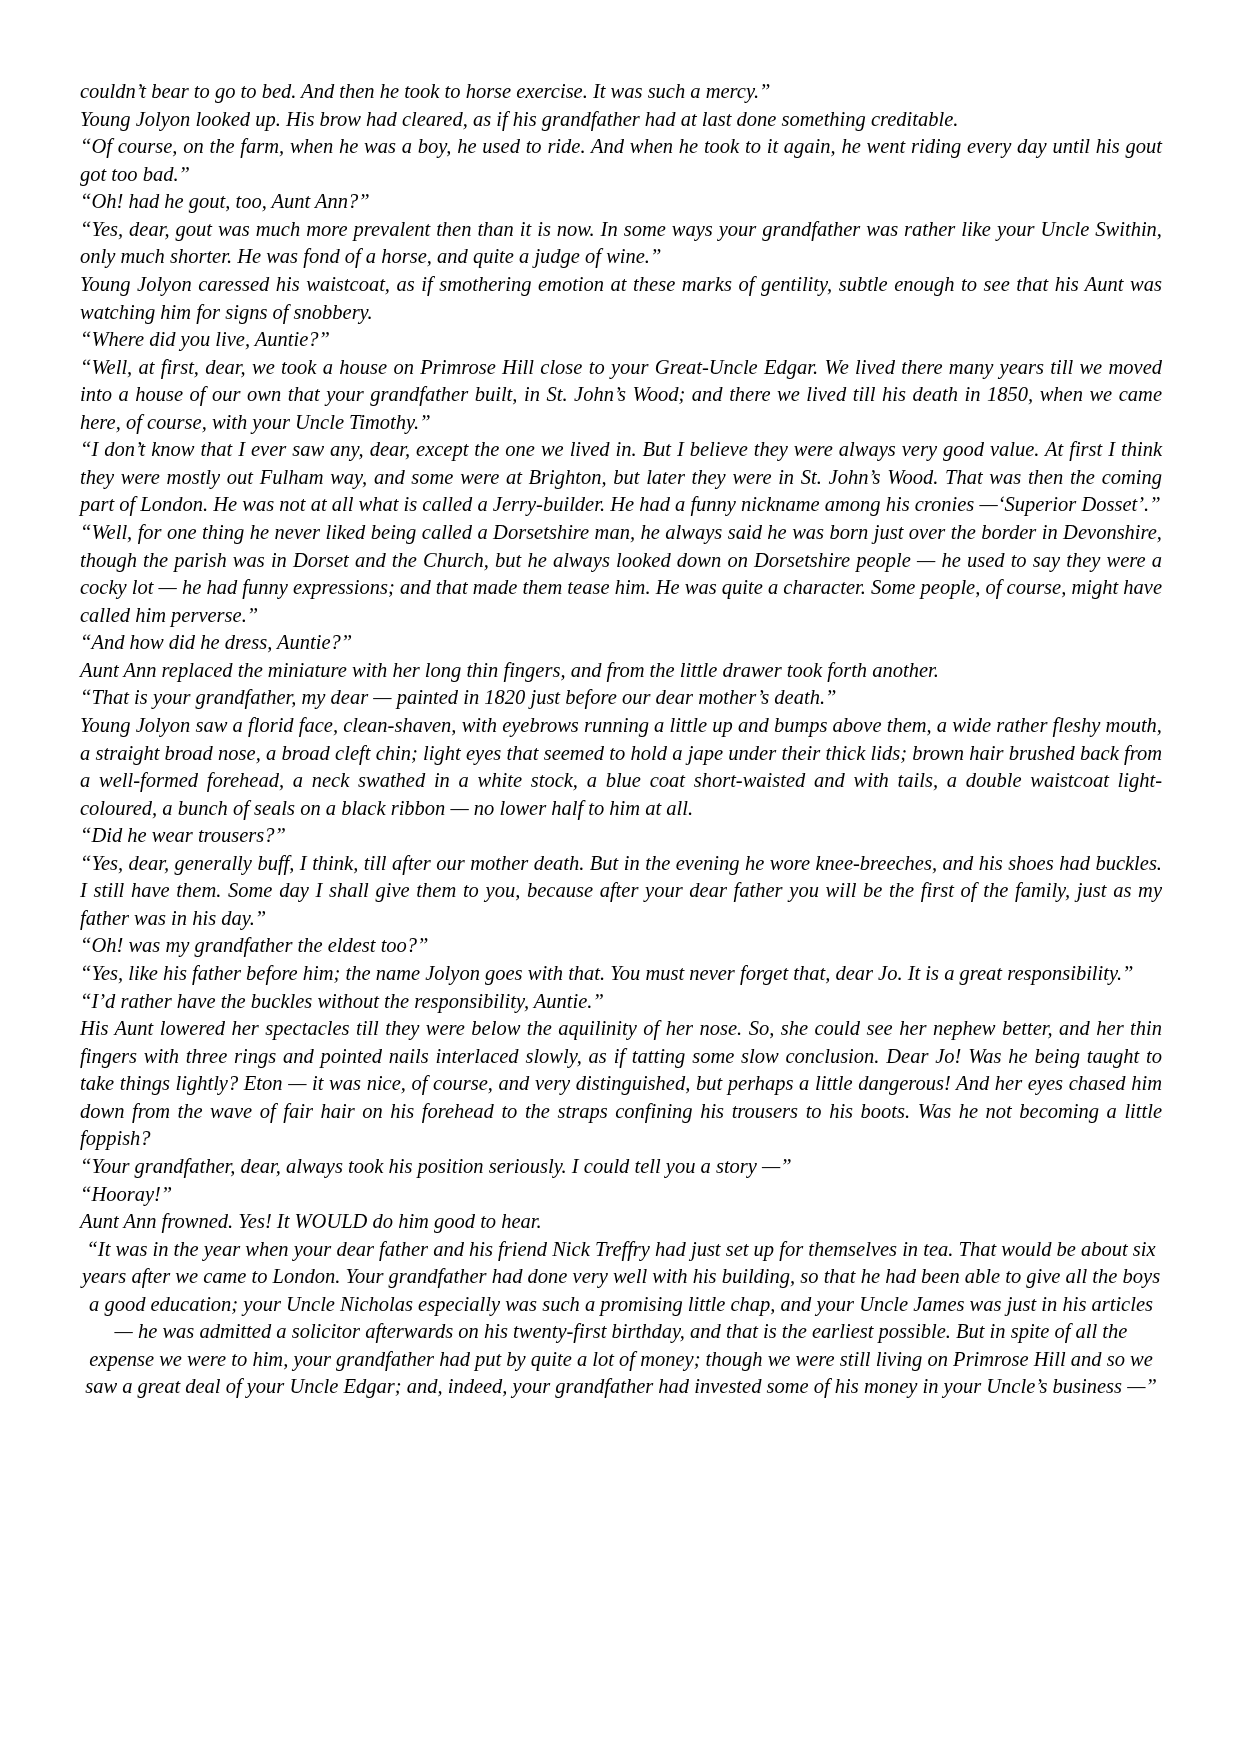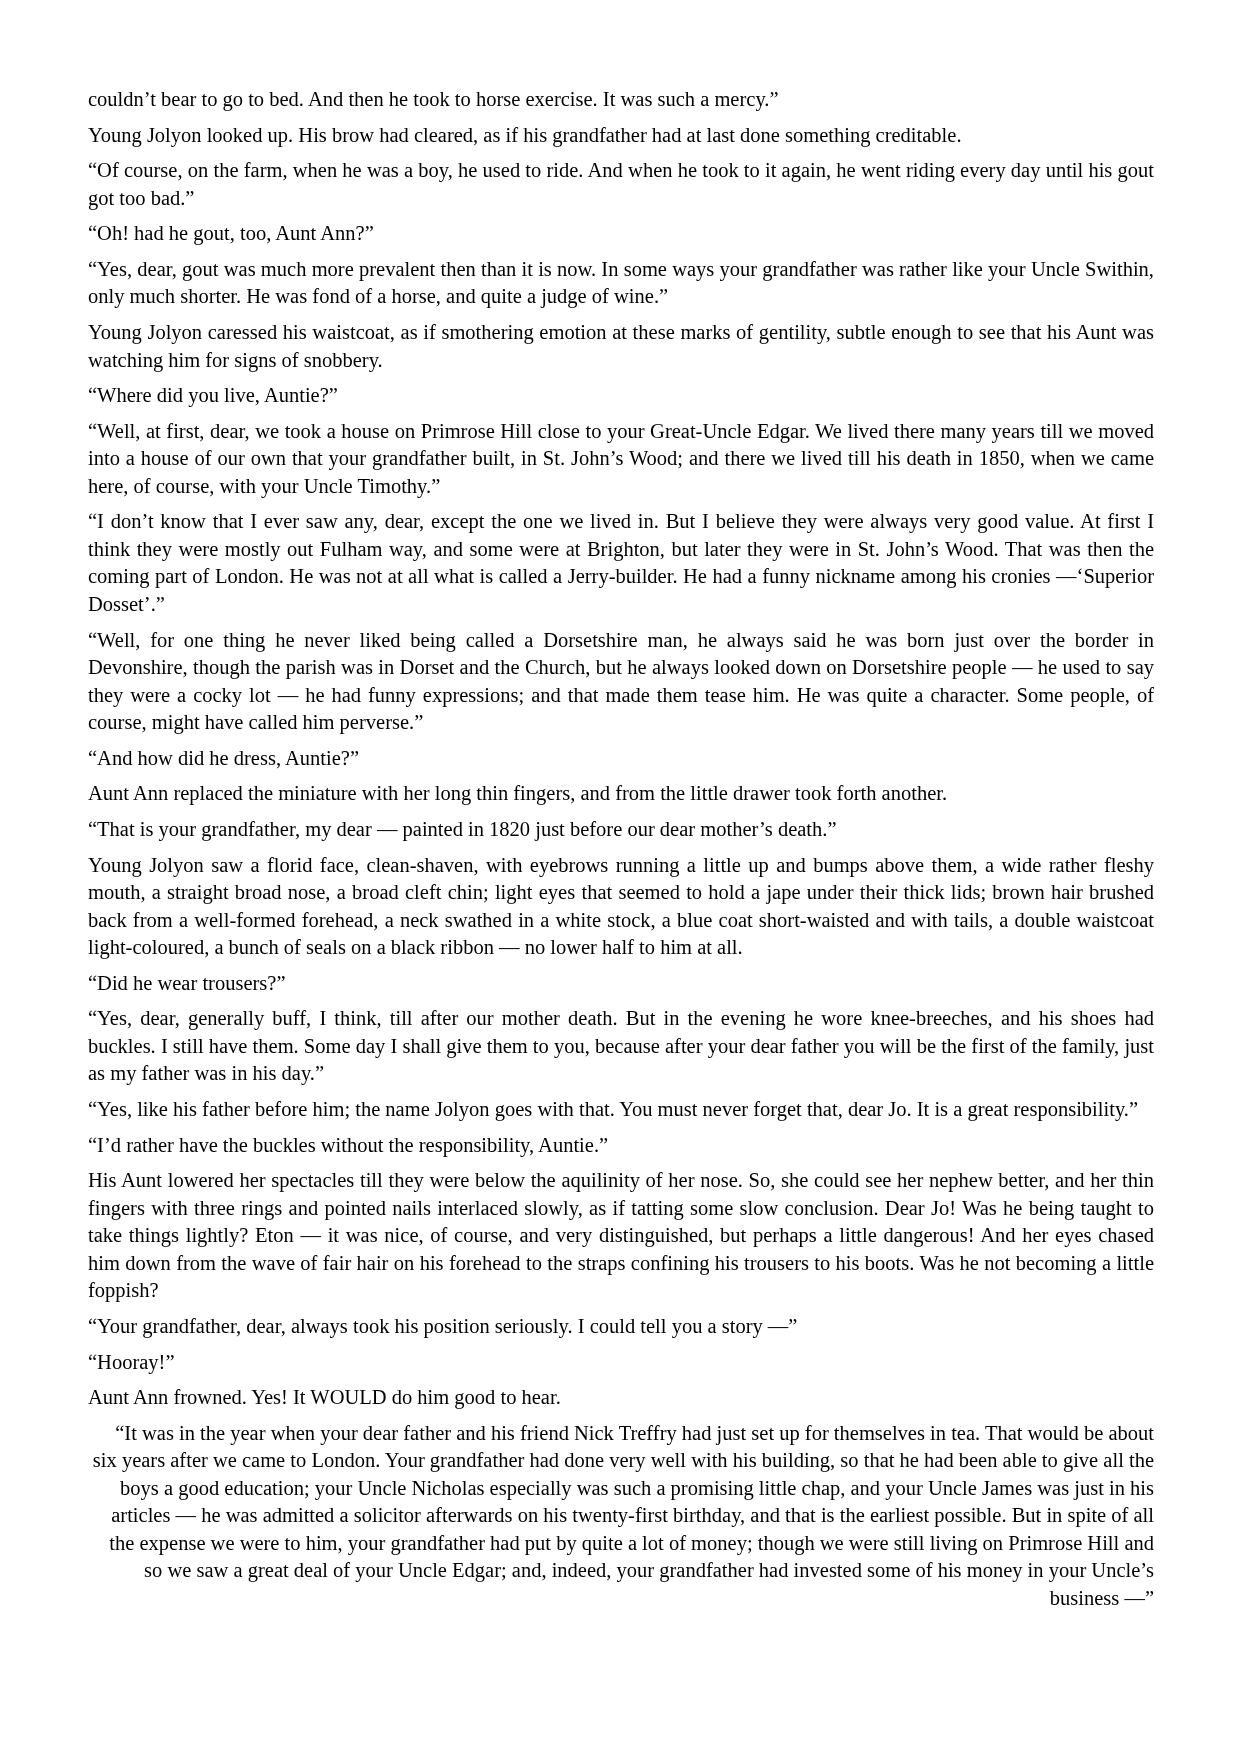--- a/index.html
+++ b/index.html
@@ -20,27 +20,28 @@
     padding: 78px 80px 60px 80px;
     background: #ffffff;
   }
   .body-text {
     font-size: 20.5px;
     line-height: 1.345;
     text-align: justify;
     text-justify: inter-word;
   }
   .body-text p {
-    margin: 8px;
+    margin: 0;
     padding: 0;
     text-align: justify;
     hyphens: none;
+    font-style: italic;
   }
   .body-text p.last {
-    text-align: right;
+    text-align: center;
   }
 </style>
 </head>
 <body>
 
 <div class="page">
   <div class="body-text">
     <p>couldn’t bear to go to bed. And then he took to horse exercise. It was such a mercy.”</p>
     <p>Young Jolyon looked up. His brow had cleared, as if his grandfather had at last done something creditable.</p>
     <p>“Of course, on the farm, when he was a boy, he used to ride. And when he took to it again, he went riding every day until his gout got too bad.”</p>
@@ -50,20 +51,21 @@
     <p>“Where did you live, Auntie?”</p>
     <p>“Well, at first, dear, we took a house on Primrose Hill close to your Great-Uncle Edgar. We lived there many years till we moved into a house of our own that your grandfather built, in St. John’s Wood; and there we lived till his death in 1850, when we came here, of course, with your Uncle Timothy.”</p>
     <p>“I don’t know that I ever saw any, dear, except the one we lived in. But I believe they were always very good value. At first I think they were mostly out Fulham way, and some were at Brighton, but later they were in St. John’s Wood. That was then the coming part of London. He was not at all what is called a Jerry-builder. He had a funny nickname among his cronies —‘Superior Dosset’.”</p>
     <p>“Well, for one thing he never liked being called a Dorsetshire man, he always said he was born just over the border in Devonshire, though the parish was in Dorset and the Church, but he always looked down on Dorsetshire people — he used to say they were a cocky lot — he had funny expressions; and that made them tease him. He was quite a character. Some people, of course, might have called him perverse.”</p>
     <p>“And how did he dress, Auntie?”</p>
     <p>Aunt Ann replaced the miniature with her long thin fingers, and from the little drawer took forth another.</p>
     <p>“That is your grandfather, my dear — painted in 1820 just before our dear mother’s death.”</p>
     <p>Young Jolyon saw a florid face, clean-shaven, with eyebrows running a little up and bumps above them, a wide rather fleshy mouth, a straight broad nose, a broad cleft chin; light eyes that seemed to hold a jape under their thick lids; brown hair brushed back from a well-formed forehead, a neck swathed in a white stock, a blue coat short-waisted and with tails, a double waistcoat light-coloured, a bunch of seals on a black ribbon — no lower half to him at all.</p>
     <p>“Did he wear trousers?”</p>
     <p>“Yes, dear, generally buff, I think, till after our mother death. But in the evening he wore knee-breeches, and his shoes had buckles. I still have them. Some day I shall give them to you, because after your dear father you will be the first of the family, just as my father was in his day.”</p>
+    <p>“Oh! was my grandfather the eldest too?”</p>
     <p>“Yes, like his father before him; the name Jolyon goes with that. You must never forget that, dear Jo. It is a great responsibility.”</p>
     <p>“I’d rather have the buckles without the responsibility, Auntie.”</p>
     <p>His Aunt lowered her spectacles till they were below the aquilinity of her nose. So, she could see her nephew better, and her thin fingers with three rings and pointed nails interlaced slowly, as if tatting some slow conclusion. Dear Jo! Was he being taught to take things lightly? Eton — it was nice, of course, and very distinguished, but perhaps a little dangerous! And her eyes chased him down from the wave of fair hair on his forehead to the straps confining his trousers to his boots. Was he not becoming a little foppish?</p>
     <p>“Your grandfather, dear, always took his position seriously. I could tell you a story —”</p>
     <p>“Hooray!”</p>
     <p>Aunt Ann frowned. Yes! It WOULD do him good to hear.</p>
     <p class="last">“It was in the year when your dear father and his friend Nick Treffry had just set up for themselves in tea. That would be about six years after we came to London. Your grandfather had done very well with his building, so that he had been able to give all the boys a good education; your Uncle Nicholas especially was such a promising little chap, and your Uncle James was just in his articles — he was admitted a solicitor afterwards on his twenty-first birthday, and that is the earliest possible. But in spite of all the expense we were to him, your grandfather had put by quite a lot of money; though we were still living on Primrose Hill and so we saw a great deal of your Uncle Edgar; and, indeed, your grandfather had invested some of his money in your Uncle’s business —”</p>
   </div>
 </div>
 

